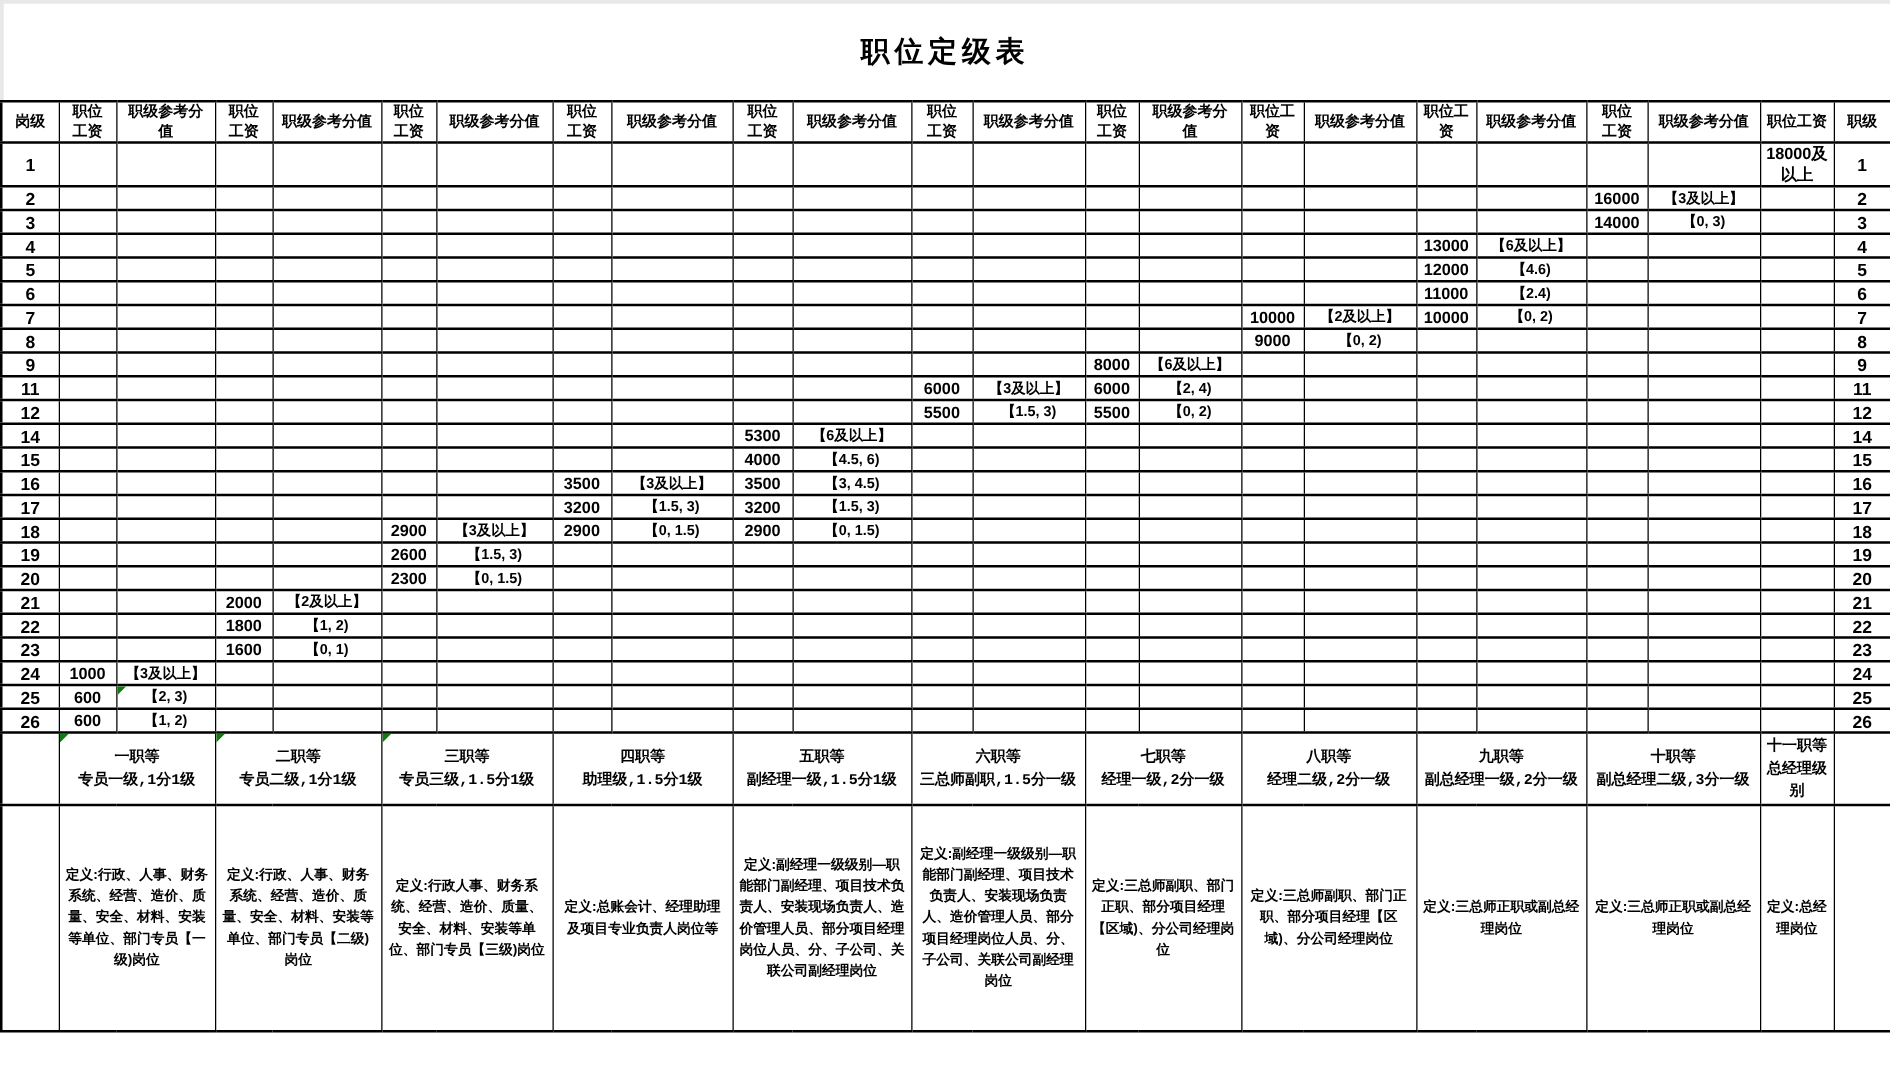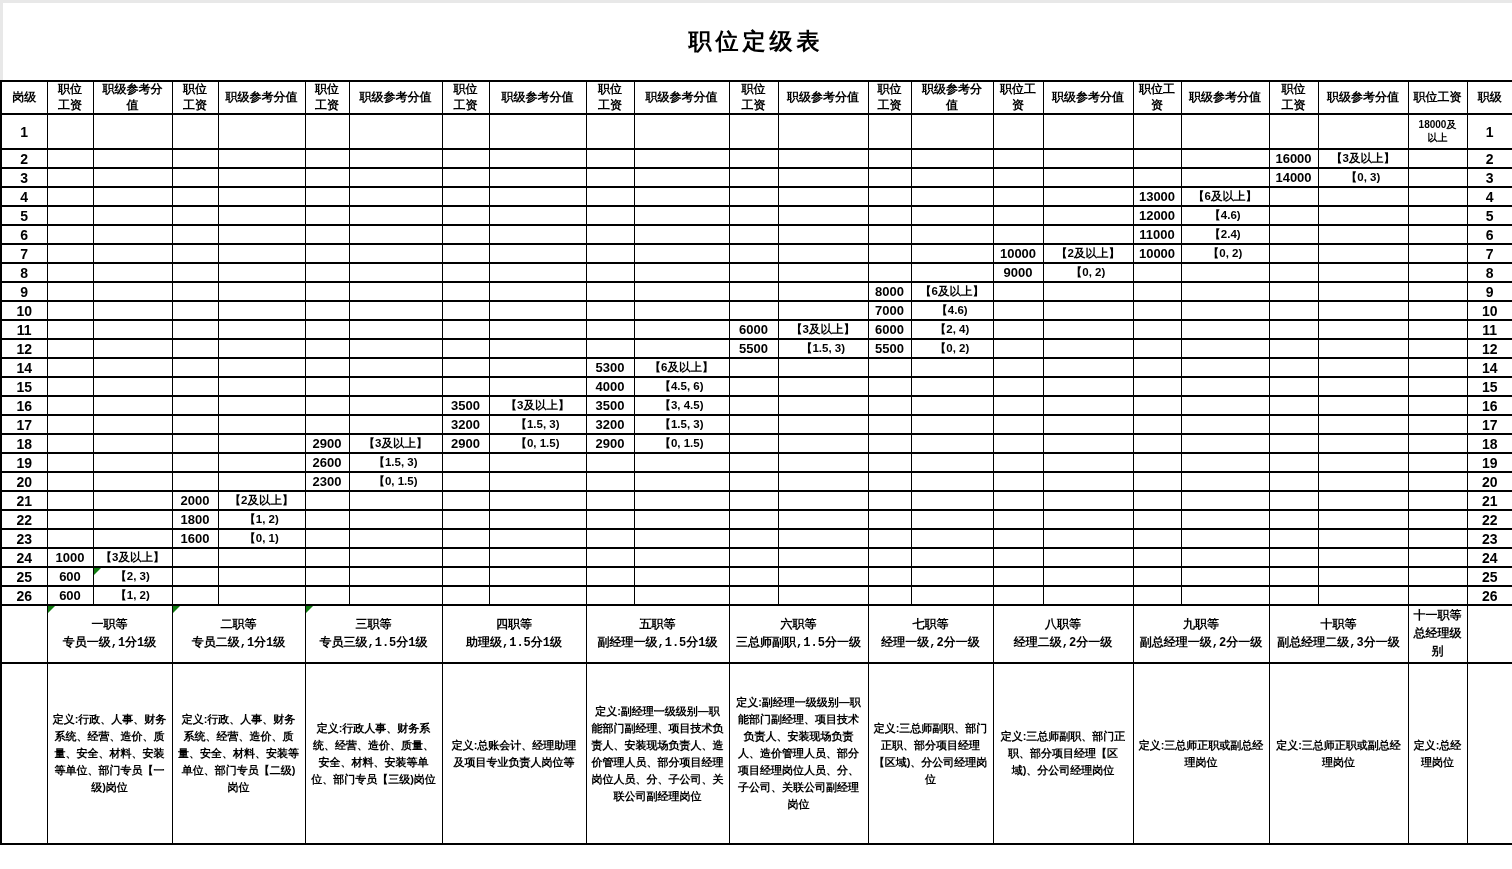--- a/index.html
+++ b/index.html
@@ -13,21 +13,21 @@
   th,td{border:solid #000;border-width:2px 1px;padding:0;text-align:center;
         vertical-align:middle;overflow:hidden;}
   th{font-size:12px;line-height:1.3;white-space:pre-line;padding:0 2px;font-weight:bold;}
   tr.hrow{height:33px;}
   tr.r1{height:35px;}
   tr.r{height:19px;}
   tr.gtitle{height:46px;font-family:Liberation Mono, monospace;}
   tr.gdef{height:181px;}
   td.lvl{font-size:14px;font-weight:bold;}
   td.sal{font-size:13px;font-weight:bold;white-space:nowrap;}
-  td.sal.wrap{white-space:pre-line;font-size:10px;line-height:1.25;}
+  td.sal.wrap{white-space:pre-line;font-size:13px;line-height:1.25;}
   td.sc{font-size:11.5px;font-weight:bold;white-space:nowrap;}
   td.gt{font-size:12px;line-height:1.5;padding:1px 4px;}
   .gt-name{font-weight:bold;}
   .gt-sub{font-weight:bold;}
   td.gd{font-size:11px;line-height:1.55;padding:2px 5px;font-weight:bold;}
   .comment{position:relative;}
   .comment::before{content:"";position:absolute;top:0;left:0;width:0;height:0;
       border-left:7px solid var(--comment-color,#107c10);border-bottom:7px solid transparent;}
 </style>
 </head>
@@ -324,45 +324,20 @@
           <td class="sal"></td>
           <td class="sc"></td>
           <td class="sal"></td>
           <td class="sc"></td>
           <td class="sal"></td>
           <td class="sc"></td>
           <td class="sal wrap"></td>
           <td class="lvl">9</td>
         </tr>
         <tr class="r">
-          <td class="lvl">10</td>
-          <td class="sal"></td>
-          <td class="sc"></td>
-          <td class="sal"></td>
-          <td class="sc"></td>
-          <td class="sal"></td>
-          <td class="sc"></td>
-          <td class="sal"></td>
-          <td class="sc"></td>
-          <td class="sal"></td>
-          <td class="sc"></td>
-          <td class="sal"></td>
-          <td class="sc"></td>
-          <td class="sal">7000</td>
-          <td class="sc">【4.6)</td>
-          <td class="sal"></td>
-          <td class="sc"></td>
-          <td class="sal"></td>
-          <td class="sc"></td>
-          <td class="sal"></td>
-          <td class="sc"></td>
-          <td class="sal wrap"></td>
-          <td class="lvl">10</td>
-        </tr>
-        <tr class="r">
           <td class="lvl">11</td>
           <td class="sal"></td>
           <td class="sc"></td>
           <td class="sal"></td>
           <td class="sc"></td>
           <td class="sal"></td>
           <td class="sc"></td>
           <td class="sal"></td>
           <td class="sc"></td>
           <td class="sal"></td>

